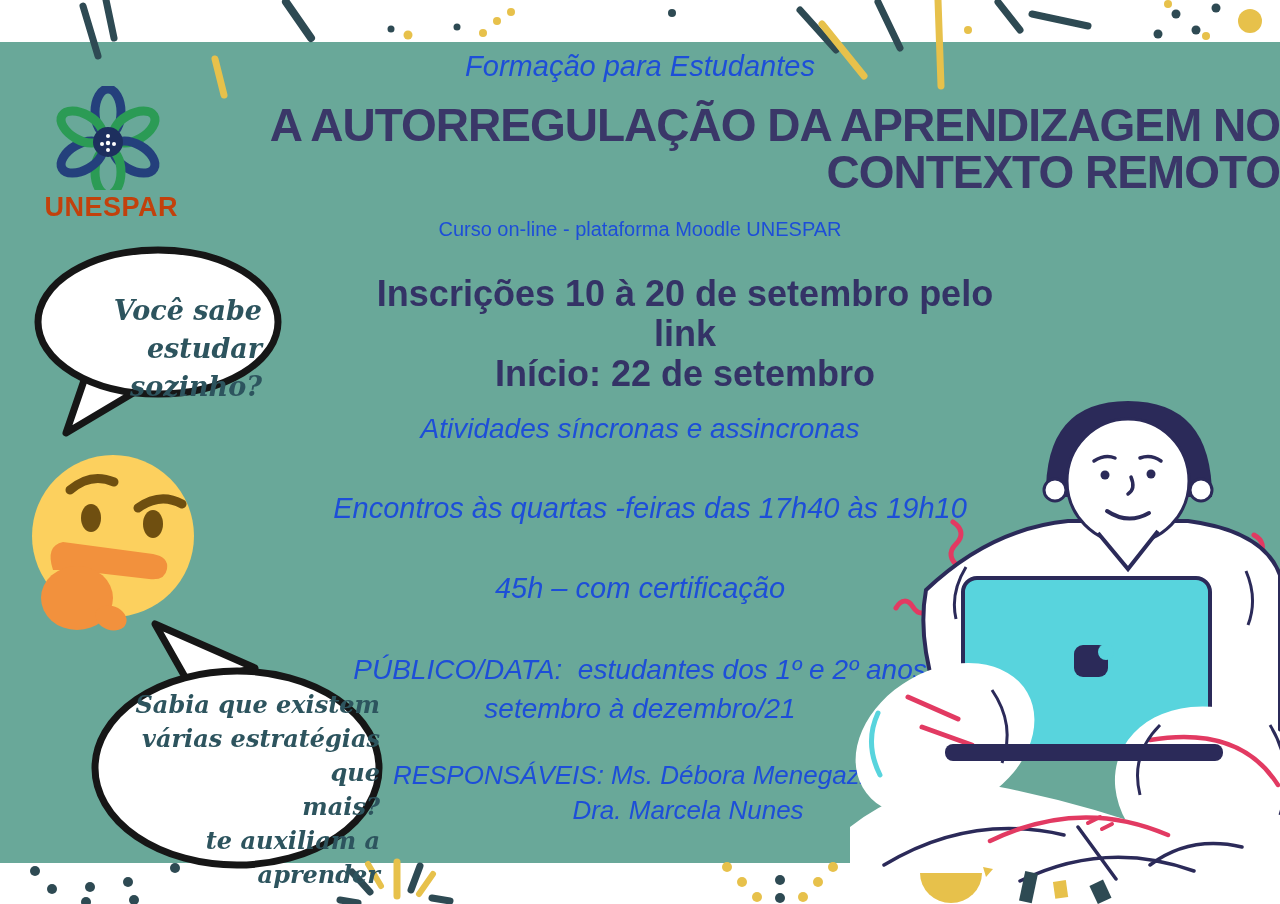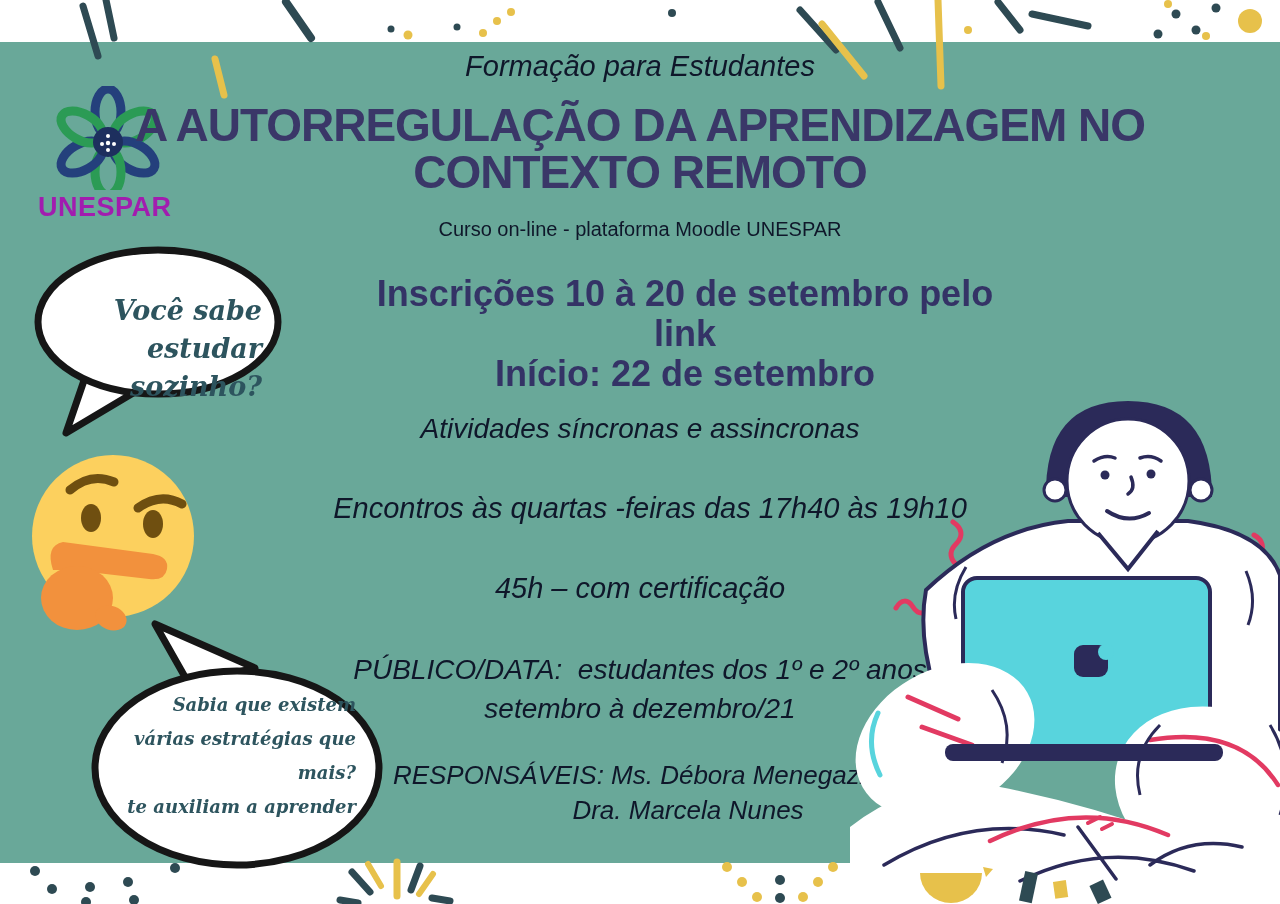--- a/index.html
+++ b/index.html
@@ -4,37 +4,37 @@
 <style>
   html,body{margin:0;padding:0;background:#e8e8e8;}
   .poster{position:relative;width:1280px;height:904px;background:#ffffff;overflow:hidden;
           font-family:"Liberation Sans",sans-serif;}
   .teal-panel{position:absolute;left:0;top:42px;width:1280px;height:821px;background:#69a899;}
   .band{position:absolute;left:0;width:1280px;background:#ffffff;}
   .band-top{top:0;height:42px;}
   .band-bottom{top:863px;height:41px;}
   .abs{position:absolute;}
   .ctr{left:0;width:1280px;text-align:center;}
-  .white-txt{color:#0f172a;}
+  .white-txt{color:#1d4ed8;}
   .italic{font-style:italic;}
   .eyebrow{top:50px;font-size:29px;}
-  .title{top:102px;font-size:46px;font-weight:700;line-height:47px;color:#3a3768;letter-spacing:-1px;}
+  .title{top:102px;font-size:46px;font-weight:700;line-height:47px;color:#3a3768;letter-spacing:-1px;text-align:right;}
   .subtitle{top:218px;font-size:20px;}
   .enroll{top:274px;font-size:36px;font-weight:700;line-height:40px;color:#343366;margin-left:45px;}
   .activities{top:413px;font-size:28px;}
   .meetings{top:492px;font-size:29px;transform:translateX(10px);}
   .certification{top:572px;font-size:29px;}
   .audience{top:650px;font-size:28px;line-height:39px;}
   .resp1{top:760px;font-size:26px;}
   .resp2{top:795px;font-size:26px;transform:translateX(48px);}
   .logo-wrap{left:38px;top:86px;width:140px;}
-  .logo-text{margin-top:2px;text-align:left;font-size:27px;font-weight:800;color:#a21caf;letter-spacing:.5px;}
+  .logo-text{margin-top:2px;text-align:right;font-size:27px;font-weight:800;color:#c2410c;letter-spacing:.5px;}
   .script{font-family:"DejaVu Serif",serif;font-style:italic;font-weight:600;color:#2d545e;text-align:right;}
   .bubble1-text{left:62px;top:292px;width:200px;font-size:27px;line-height:38px;}
-  .bubble2-text{left:100px;top:688px;width:256px;font-size:18px;line-height:34px;}
+  .bubble2-text{left:124px;top:688px;width:256px;font-size:24px;line-height:34px;}
   svg{display:block;}
 </style>
 </head>
 <body>
 
 <div class="poster">
 
   <div class="band band-top"></div>
   <div class="teal-panel"></div>
   <div class="band band-bottom"></div>

